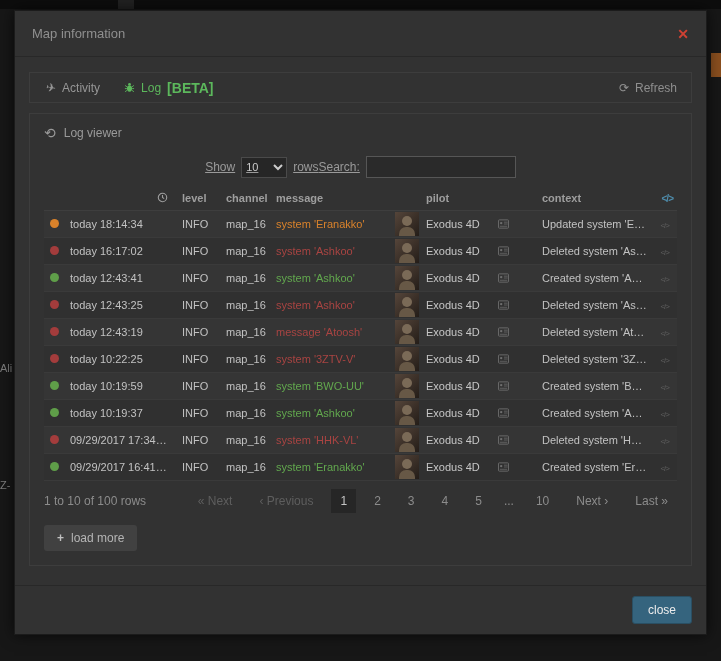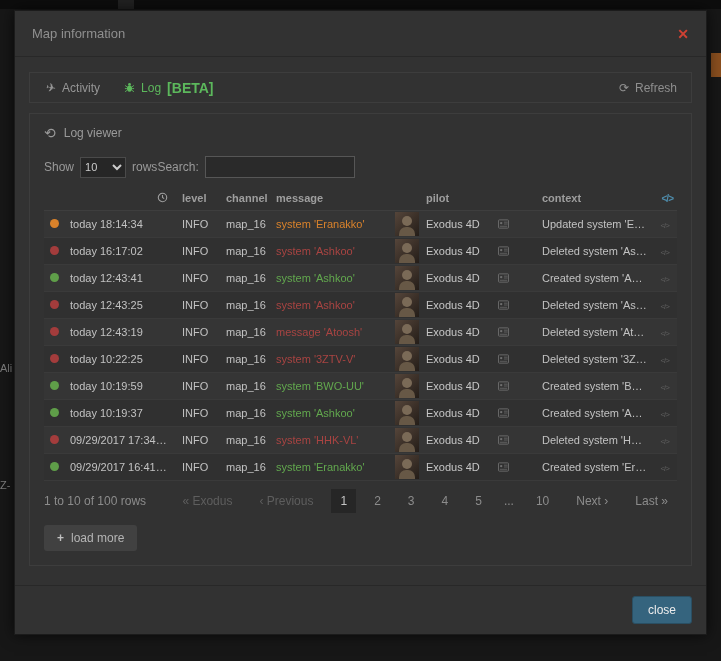--- a/index.html
+++ b/index.html
@@ -29,21 +29,21 @@
   .beta { font-size:14px; font-weight:bold; color:#5cb85c !important; }
   .refresh { margin-left:auto; display:flex; align-items:center; gap:6px; color:#8f8f8f; font-size:12px; padding:0 10px; cursor:pointer; }
   .ic { font-size:12px; line-height:1; }
   .plane { transform:rotate(12deg); display:inline-block; }
   .hist { font-size:14px; }
 
   
   .content-panel { margin:10px 14px 0; border:1px solid #3d3d3d; padding:12px 14px 14px; }
   .section-title { display:flex; align-items:center; gap:8px; color:#9a9a9a; font-size:12px; margin-bottom:16px; }
 
-  .toolbar { display:flex; justify-content:flex-start; align-items:center; margin-bottom:10px; color:#9a9a9a; font-size:12px; }
+  .toolbar { display:flex; justify-content:center; align-items:center; margin-bottom:10px; color:#9a9a9a; font-size:12px;text-decoration:underline; }
   .show-rows { display:flex; align-items:center; gap:6px; }
   .show-rows select { width:46px; height:21px; background:#262626; color:#cccccc; border:1px solid #4a4a4a; font-size:11px;
                       font-family:"Liberation Sans", sans-serif; }
   .search { display:flex; align-items:center; gap:6px; }
   .search-input { width:150px; height:22px; background:#2a2a2a; border:1px solid #565656; color:#cccccc; padding:0 6px; font-size:11px; }
 
   
   .log-table { width:100%; border-collapse:collapse; table-layout:fixed; font-size:11px; }
   .log-table th { color:#9e9e9e; font-weight:bold; text-align:left; padding:4px 4px 6px; border-bottom:1px solid #3e3e3e; }
   .th-time { text-align:right !important; padding-right:10px !important; }
@@ -401,21 +401,21 @@
             </td>
     <td class="td-context">Created system 'Eranakko…</td>
     <td class="td-code"><span class="row-code">&lt;/&gt;</span></td>
   </tr>
 </tbody>
     </table>
 
     <div class="pagination">
       <span class="pg-summary">1 to 10 of 100 rows</span>
       <div class="pg-nav">
-          <span class="pg-item disabled">« Exodus</span>
+          <span class="pg-item disabled">« Next</span>
           <span class="pg-item disabled">‹ Previous</span>
           <span class="pg-item active">1</span>
           <span class="pg-item normal">2</span>
           <span class="pg-item normal">3</span>
           <span class="pg-item normal">4</span>
           <span class="pg-item normal">5</span>
           <span class="pg-item ellipsis">...</span>
           <span class="pg-item normal">10</span>
           <span class="pg-item normal">Next ›</span>
           <span class="pg-item normal">Last »</span>

